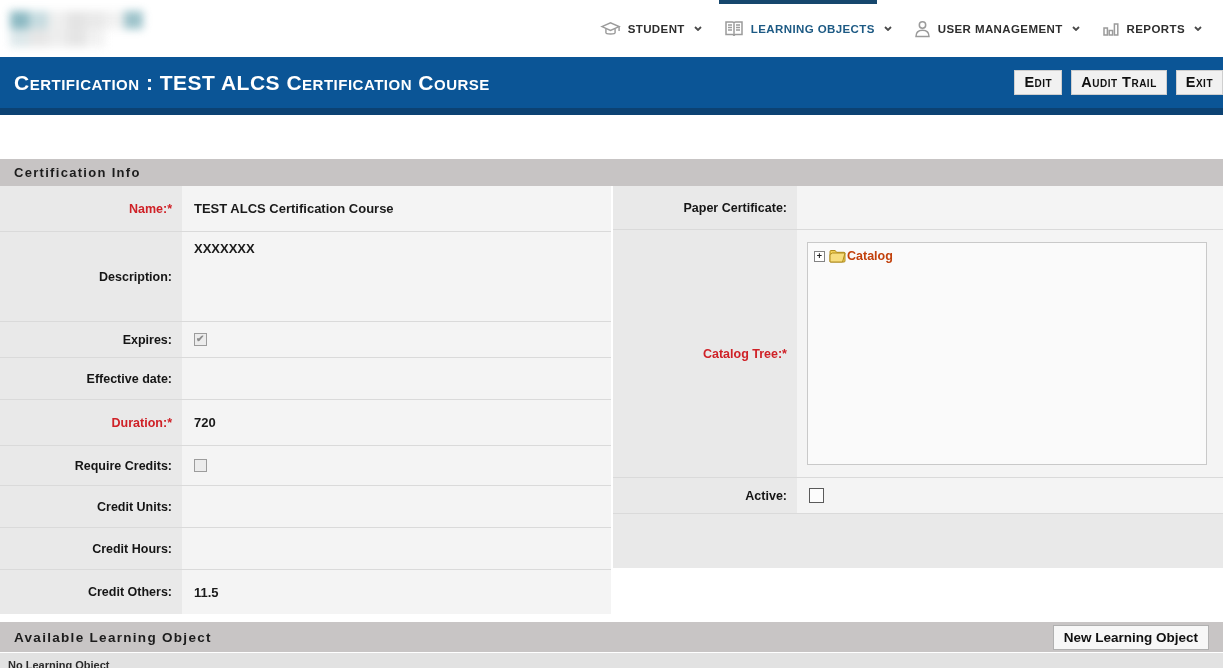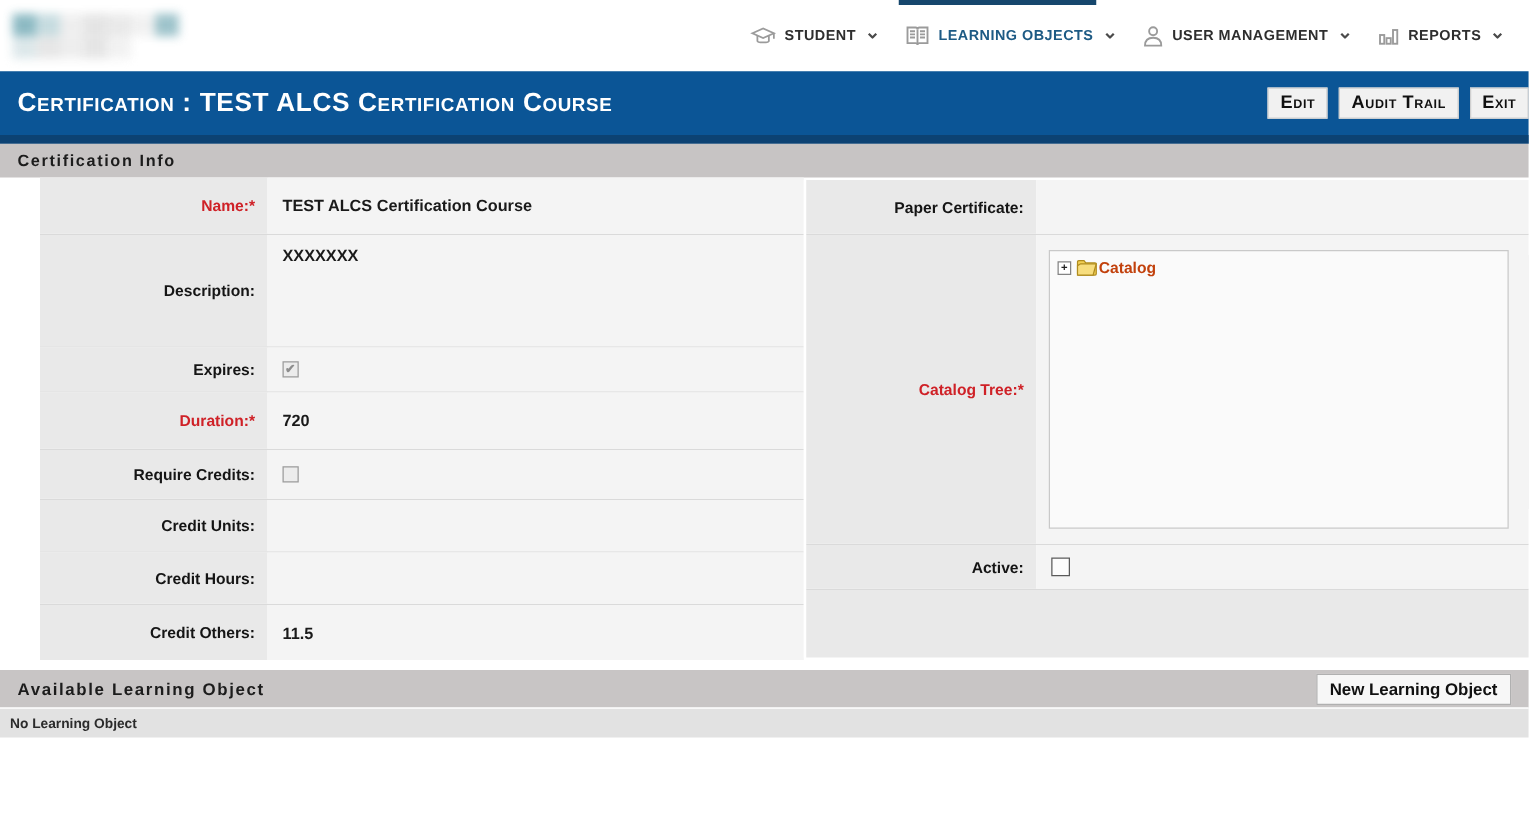--- a/index.html
+++ b/index.html
@@ -27,24 +27,24 @@
   .page-title { color:#fff; font-variant:small-caps; font-weight:700; font-size:21px;
     letter-spacing:.5px; margin-left:14px; }
   .title-buttons { margin-left:auto; display:flex; gap:9px; }
   .tbtn { background:#f1f1f1; border:1px solid #cfcfcf; color:#101010;
     font-variant:small-caps; font-weight:700; font-size:14.5px; letter-spacing:.5px;
     padding:3px 9px 4px; cursor:pointer; font-family:inherit; }
 
   
   .section-bar { height:27px; background:#c7c4c4; display:flex; align-items:center;
     padding-left:14px; font-size:13px; font-weight:700; letter-spacing:1.3px;
-    color:#1c1c1c; }
-
-  
-  .form-wrap { display:flex; align-items:center;padding-left:32px; }
+    color:#1c1c1c;margin-top:44px; }
+
+  
+  .form-wrap { display:flex; align-items:flex-start; }
   .col-left { width:611px; }
   .col-right { flex:1; border-left:2px solid #ffffff; }
   .frow { display:flex; border-bottom:1px solid #dadada; }
   .frow.noline { border-bottom:none; }
   .flabel { width:182px; background:#e9e9e9; display:flex; align-items:center;
     justify-content:flex-end; padding-right:10px; font-weight:700; font-size:12.5px;
     color:#151515; flex-shrink:0; }
   .col-right .flabel { width:184px; }
   .fvalue { flex:1; background:#f4f4f4; display:flex; align-items:center;
     padding-left:12px; font-size:13px; font-weight:700; color:#1a1a1a; }
@@ -167,20 +167,24 @@
     <div class="frow h90 top-align">
       <div class="flabel" style="align-items:center;">Description:</div>
       <div class="fvalue">XXXXXXX</div>
     </div>
     <div class="frow h36">
       <div class="flabel">Expires:</div>
       <div class="fvalue">
           <span class="cb checked"></span>
         </div>
     </div>
+    <div class="frow h42">
+      <div class="flabel">Effective date:</div>
+      <div class="fvalue"></div>
+    </div>
     <div class="frow h46">
       <div class="flabel req">Duration:*</div>
       <div class="fvalue">720</div>
     </div>
     <div class="frow h40">
       <div class="flabel">Require Credits:</div>
       <div class="fvalue">
           <span class="cb"></span>
         </div>
     </div>

